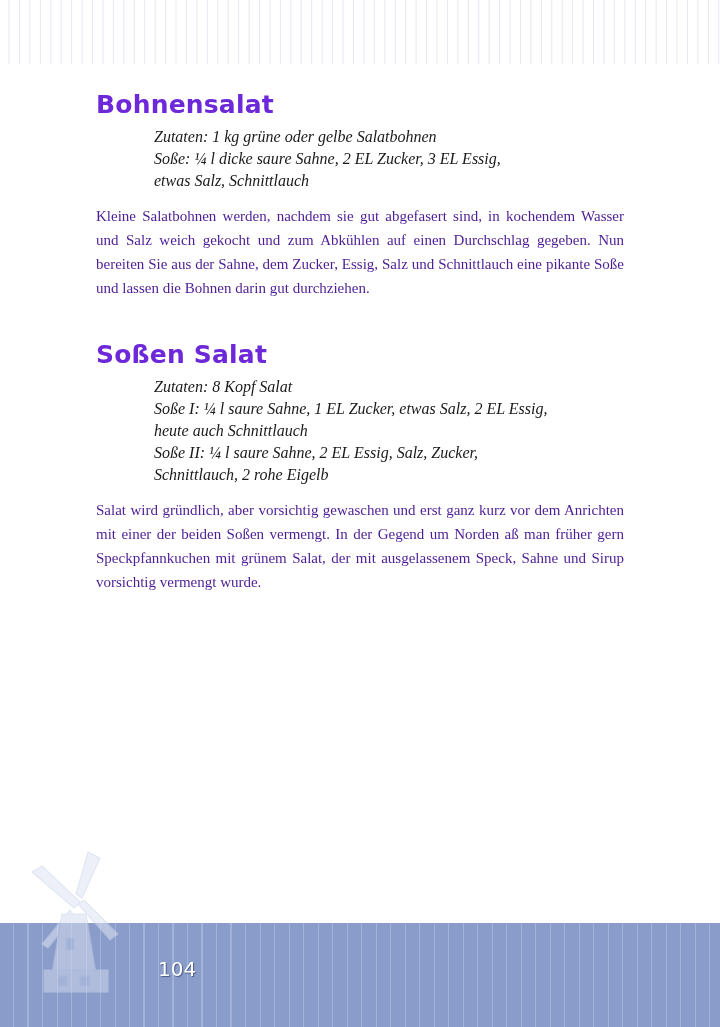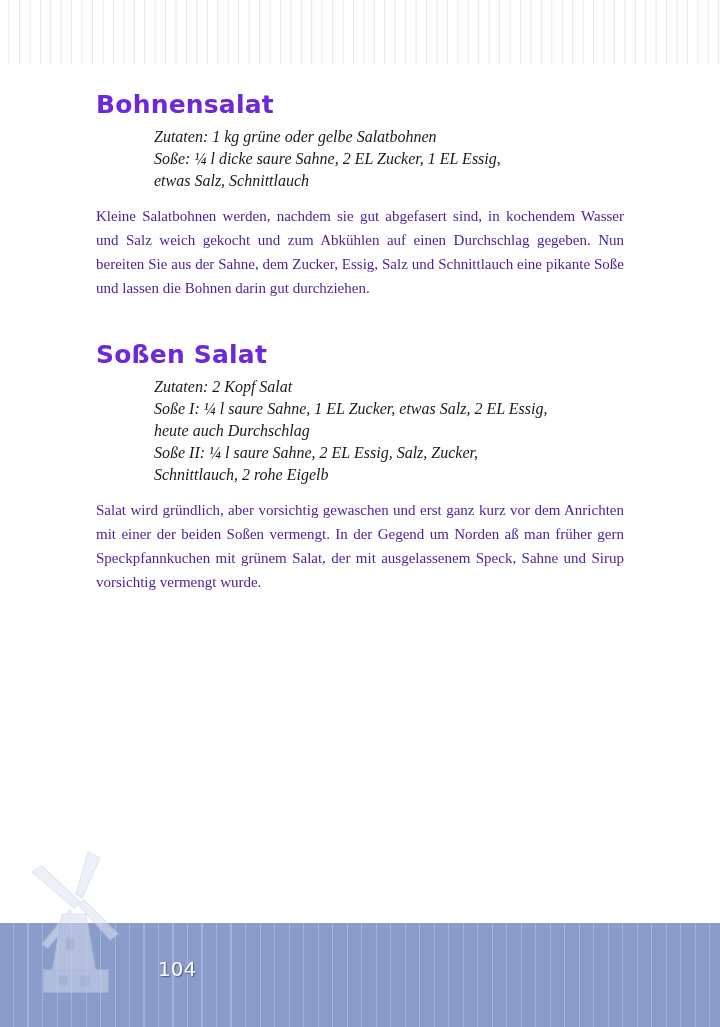--- a/index.html
+++ b/index.html
@@ -39,32 +39,32 @@
 </head>
 <body>
 
 <div class="top-stripes"></div>
 
 <div class="content">
   <section>
     <h2>Bohnensalat</h2>
     <div class="ingredients">
       <div>Zutaten: 1 kg grüne oder gelbe Salatbohnen</div>
-      <div>Soße: ¼ l dicke saure Sahne, 2 EL Zucker, 1 EL Essig,</div>
+      <div>Soße: ¼ l dicke saure Sahne, 2 EL Zucker, 3 EL Essig,</div>
       <div>etwas Salz, Schnittlauch</div>
     </div>
     <p class="body-text">Kleine Salatbohnen werden, nachdem sie gut abgefasert sind, in ko­chendem Wasser und Salz weich gekocht und zum Abkühlen auf ei­nen Durchschlag gegeben. Nun bereiten Sie aus der Sahne, dem Zu­cker, Essig, Salz und Schnittlauch eine pikante Soße und lassen die Bohnen darin gut durchziehen.</p>
   </section>
 
   <section class="sec2">
     <h2>Soßen Salat</h2>
     <div class="ingredients">
-      <div>Zutaten: 2 Kopf Salat</div>
+      <div>Zutaten: 8 Kopf Salat</div>
       <div>Soße I: ¼ l saure Sahne, 1 EL Zucker, etwas Salz, 2 EL Essig,</div>
-      <div>heute auch Durchschlag</div>
+      <div>heute auch Schnittlauch</div>
       <div>Soße II: ¼ l saure Sahne, 2 EL Essig, Salz, Zucker,</div>
       <div>Schnittlauch, 2 rohe Eigelb</div>
     </div>
     <p class="body-text">Salat wird gründlich, aber vorsichtig gewaschen und erst ganz kurz vor dem Anrichten mit einer der beiden Soßen vermengt. In der Ge­gend um Norden aß man früher gern Speckpfannkuchen mit grü­nem Salat, der mit ausgelassenem Speck, Sahne und Sirup vorsichtig vermengt wurde.</p>
   </section>
 </div>
 
 <div class="bottom-band"></div>
 
 <svg class="windmill" viewBox="0 0 110 150">

